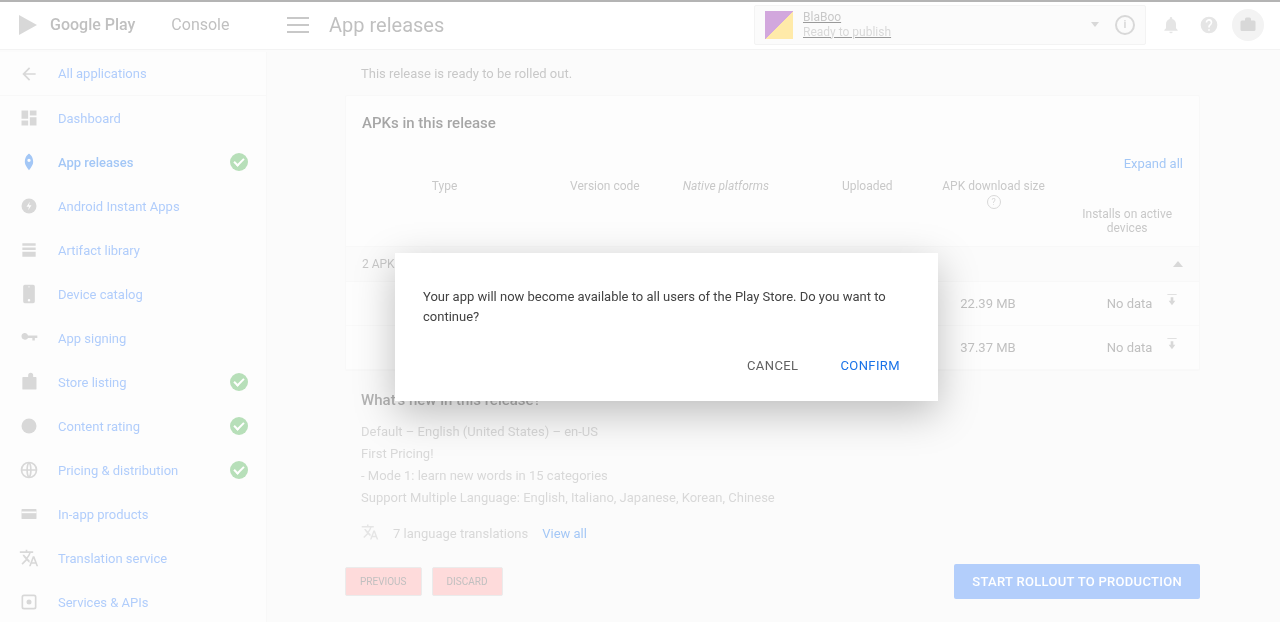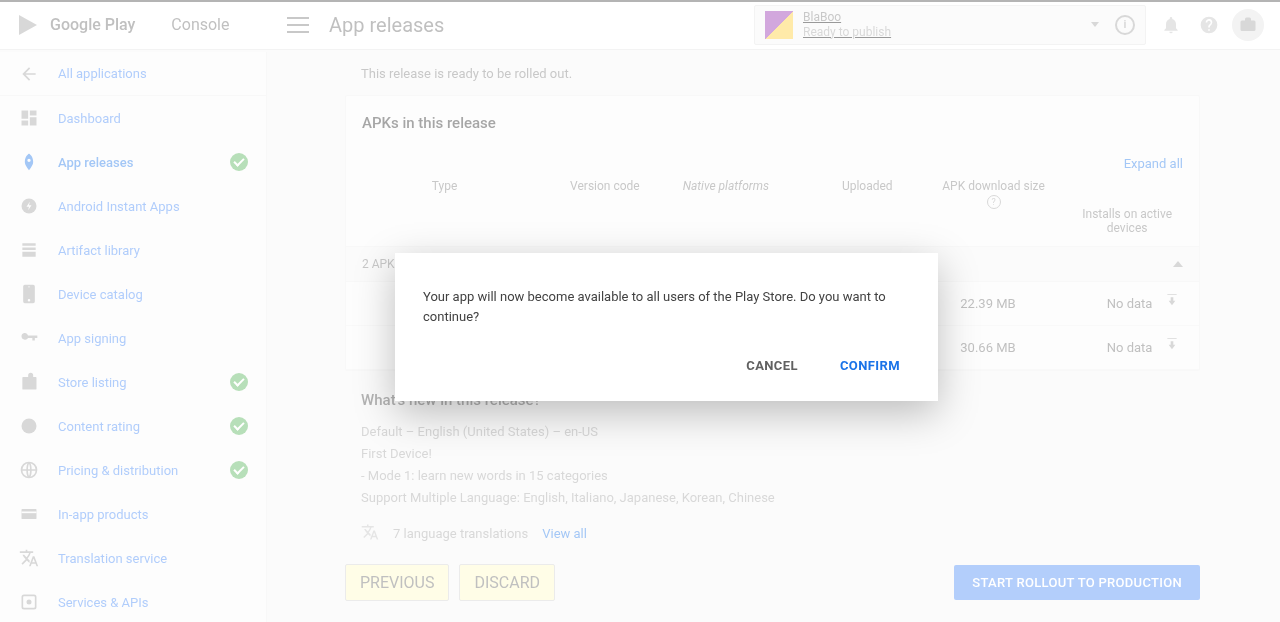--- a/index.html
+++ b/index.html
@@ -69,29 +69,29 @@
   .dl-ic svg{width:16px;height:16px;fill:#9e9e9e;}
 
   .whats-title { font-size:15px; color:#424242; font-weight:500; padding:4px 16px 12px;}
   .notes-body { padding:0 16px 14px; font-size:13px; color:#9e9e9e; line-height:1.7;}
   .lang-row { display:flex; align-items:center; gap:14px; padding:0 16px 16px; font-size:13px;}
   .lang-ic { color:#bdbdbd;}
   .lang-txt { color:#9e9e9e;}
   .lang-link { color:#1a73e8;}
 
   .footer-btns { display:flex; align-items:center; gap:10px; padding-top:4px;}
-  .btn-outline { border:1px solid #ccc; background:#fef9c3; color:#616161; font-size:16px; padding:8px 14px; border-radius:2px; text-transform:uppercase; cursor:pointer;}
+  .btn-outline { border:1px solid #ccc; background:#fca5a5; color:#616161; font-size:10px; padding:8px 14px; border-radius:2px; text-transform:uppercase; cursor:pointer;}
   .btn-primary { background:#4285f4; color:#fff; font-size:13px; font-weight:500; padding:10px 18px; border-radius:2px; text-transform:uppercase; margin-left:auto; cursor:pointer; letter-spacing:.3px;}
 
   
   .scrim { position:absolute; inset:0; background:rgba(255,255,255,0.6);}
   .dialog { position:absolute; left:368px; top:253px; width:543px; background:#fff; box-shadow:0 12px 38px rgba(0,0,0,.25); padding:34px 28px 18px;margin-left:27px;}
   .dialog-msg { font-size:13px; color:#424242; line-height:1.5; margin-bottom:22px;}
   .dialog-actions { display:flex; justify-content:flex-end; gap:34px; padding:4px 6px;}
-  .dlg-btn { font-size:13px; font-weight:700; letter-spacing:.4px; cursor:pointer; padding:6px 4px;}
+  .dlg-btn { font-size:13px; font-weight:400; letter-spacing:.4px; cursor:pointer; padding:6px 4px;}
   .dlg-cancel { color:#616161;}
   .dlg-confirm { color:#1a73e8;}
 </style>
 </head>
 <body>
 
 <div class="topbar-dark"></div>
 <div class="topbar">
   <div class="logo-area">
     <span class="play-triangle">
@@ -286,32 +286,32 @@
       <div class="c6">No data</div>
       <div class="dl-ic"><svg viewBox="0 0 24 24">
             <path d="M5 20h14v-2H5zm7-18-5 7h3v5h4v-5h3z" transform="rotate(180 12 9.5)"></path>
           </svg></div>
     </div>
     <div class="data-row">
       <div class="c1"></div>
         <div class="c2"></div>
         <div class="c3"></div>
         <div class="c4"></div>
-      <div class="c5">30.66 MB</div>
+      <div class="c5">37.37 MB</div>
       <div class="c6">No data</div>
       <div class="dl-ic"><svg viewBox="0 0 24 24">
             <path d="M5 20h14v-2H5zm7-18-5 7h3v5h4v-5h3z" transform="rotate(180 12 9.5)"></path>
           </svg></div>
     </div>
   </div>
 
   <div class="whats-title">What's new in this release?</div>
   <div class="notes-body">
     <div>Default – English (United States) – en-US</div>
-    <div>First Device!</div>
+    <div>First Pricing!</div>
     <div> - Mode 1: learn new words in 15 categories</div>
     <div>Support Multiple Language: English, Italiano, Japanese, Korean, Chinese</div>
   </div>
   <div class="lang-row">
     <span class="lang-ic"><svg width="18" height="18" viewBox="0 0 24 24" fill="#bdbdbd">
           <path d="M12.87 15.07 10.33 12.56l.03-.03A17.52 17.52 0 0 0 14.07 6H17V4h-7V2H8v2H1v2h11.17a15.47 15.47 0 0 1-3.07 5.09A15.6 15.6 0 0 1 6.24 8H4.17a17.4 17.4 0 0 0 3.84 5.58L3 18.58 4.41 20l5-5 3.11 3.11zM18.5 10h-2L12 22h2l1.12-3h4.75L21 22h2zm-2.62 7 1.62-4.33L19.12 17z"></path>
         </svg></span>
     <span class="lang-txt">7 language translations</span>
     <span class="lang-link">View all</span>
   </div>

